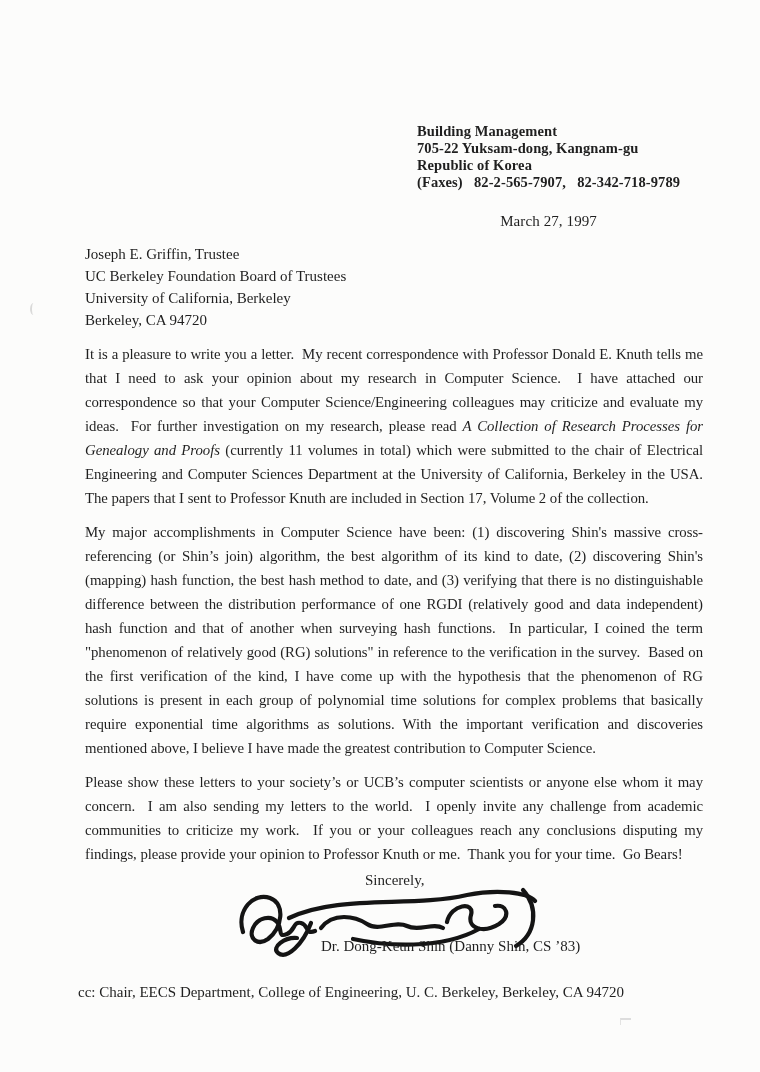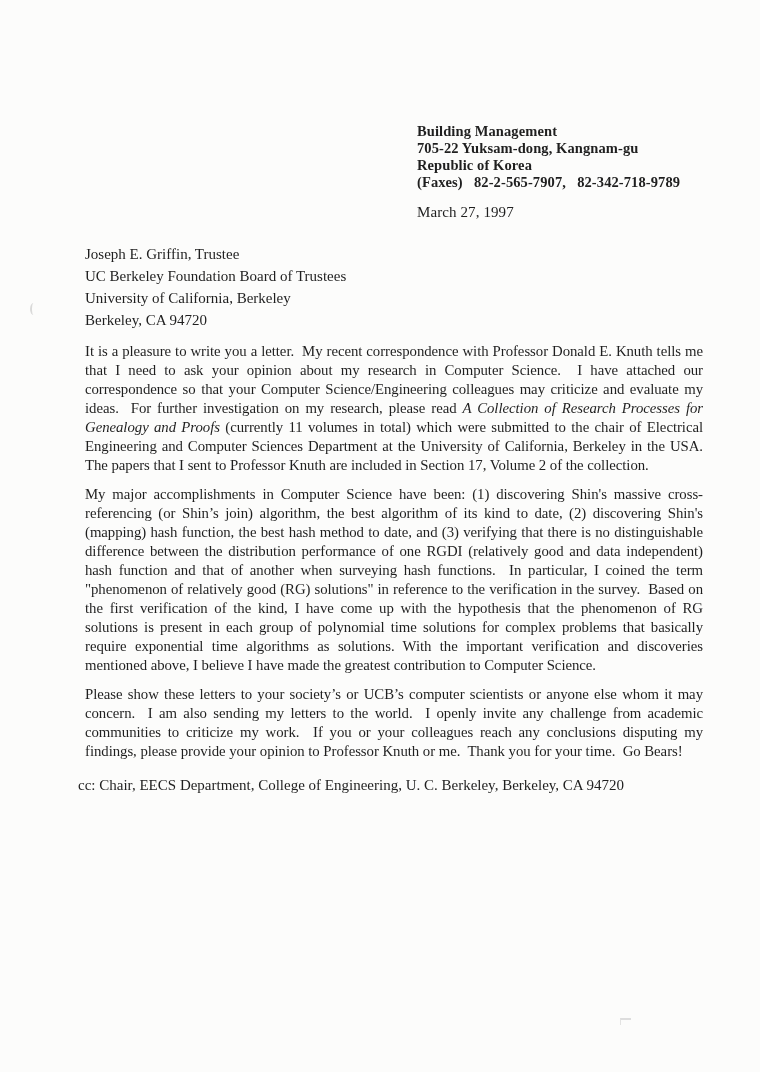--- a/index.html
+++ b/index.html
@@ -15,33 +15,34 @@
 
   
   .sender-block {
     position: absolute; left: 417px; top: 123px;
     font-size: 14.5px; line-height: 17px; font-weight: bold;
     letter-spacing: 0.1px;
   }
   .sender-line { white-space: pre; }
   .fax-line { white-space: pre; }
   .date-line {
-    margin-top: 13px; font-weight: normal; font-style: normal;
+    margin-top: 22px; font-weight: normal; font-style: normal;
     font-size: 15px;
+    text-align: center;
   }
 
   
   .letter-flow {
     position: absolute; left: 85px; top: 243px; width: 618px;
   }
   .recipient-line { font-size: 15px; line-height: 22px; }
   .salutation { margin-top: 26px; font-size: 15px; line-height: 22px; }
   .para {
     margin: 10px 0 0 0;
-    font-size: 14.8px; line-height: 19px;
+    font-size: 14.8px; line-height: 24px;
     text-align: justify;
     white-space: pre-wrap;
     letter-spacing: -0.05px;
   }
   .para:first-of-type { margin-top: 11px; }
   .para .it { font-style: italic; }
 
   
   .closing { position: relative; height: 96px; margin-top: 6px; }
   .sincerely { position: absolute; left: 280px; top: 0; font-size: 15px; }
@@ -84,19 +85,36 @@
       <div class="recipient-line">UC Berkeley Foundation Board of Trustees</div>
       <div class="recipient-line">University of California, Berkeley</div>
       <div class="recipient-line">Berkeley, CA 94720</div>
     </div>
 
 
     <p class="para"><span>It is a pleasure to write you a letter.  My recent correspondence with Professor Donald E. Knuth tells me that I need to ask your opinion about my research in Computer Science.  I have attached our correspondence so that your Computer Science/Engineering colleagues may criticize and evaluate my ideas.  For further investigation on my research, please read </span><span class="it">A Collection of Research Processes for Genealogy and Proofs</span><span> (currently 11 volumes in total) which were submitted to the chair of Electrical Engineering and Computer Sciences Department at the University of California, Berkeley in the USA. The papers that I sent to Professor Knuth are included in Section 17, Volume 2 of the collection.</span></p>
     <p class="para"><span>My major accomplishments in Computer Science have been: (1) discovering Shin's massive cross-referencing (or Shin’s join) algorithm, the best algorithm of its kind to date, (2) discovering Shin's (mapping) hash function, the best hash method to date, and (3) verifying that there is no distinguishable difference between the distribution performance of one RGDI (relatively good and data independent) hash function and that of another when surveying hash functions.  In particular, I coined the term "phenomenon of relatively good (RG) solutions" in reference to the verification in the survey.  Based on the first verification of the kind, I have come up with the hypothesis that the phenomenon of RG solutions is present in each group of polynomial time solutions for complex problems that basically require exponential time algorithms as solutions. With the important verification and discoveries mentioned above, I believe I have made the greatest contribution to Computer Science.</span></p>
     <p class="para"><span>Please show these letters to your society’s or UCB’s computer scientists or anyone else whom it may concern.  I am also sending my letters to the world.  I openly invite any challenge from academic communities to criticize my work.  If you or your colleagues reach any conclusions disputing my findings, please provide your opinion to Professor Knuth or me.  Thank you for your time.  Go Bears!</span></p>
 
+    <div class="closing">
+      <div class="sincerely">Sincerely,</div>
+
+      <div class="signature-wrap">
+        <svg width="315" height="82" viewBox="0 0 315 82" xmlns="http://www.w3.org/2000/svg" fill="none" stroke="#141414" stroke-width="4.2" stroke-linecap="round" stroke-linejoin="round">
+          <path d="M8,50 C1,28 19,10 35,16 C51,22 47,46 33,57 C23,64 13,57 18,46 C23,35 36,33 42,40 C48,47 42,56 52,52 C60,49 58,39 66,41 C74,43 70,53 80,49"></path>
+          <path d="M76,41 C68,62 52,78 43,71 C36,65 50,55 62,56"></path>
+          <path d="M54,36 C104,12 176,26 232,13 C262,7 292,10 300,19"></path>
+          <path d="M86,46 C98,30 120,34 132,42 C144,50 160,38 172,44 C184,50 198,40 208,46"></path>
+          <path d="M212,40 C216,22 240,19 236,33 C232,46 248,52 264,42 C276,34 272,22 260,24"></path>
+          <path d="M244,47 C206,68 150,64 118,57"></path>
+          <path d="M288,8 C304,26 301,52 281,64"></path>
+        </svg>
+      </div>
+
+      <div class="signature-name">Dr. Dong-Keun Shin (Danny Shin, CS ’83)</div>
+    </div>
 
     <div class="cc-line">cc: Chair, EECS Department, College of Engineering, U. C. Berkeley, Berkeley, CA 94720</div>
   </div>
 
   <div class="artifact artifact-1"></div>
   <div class="artifact artifact-2"></div>
 </div>
 
 </body></html>

